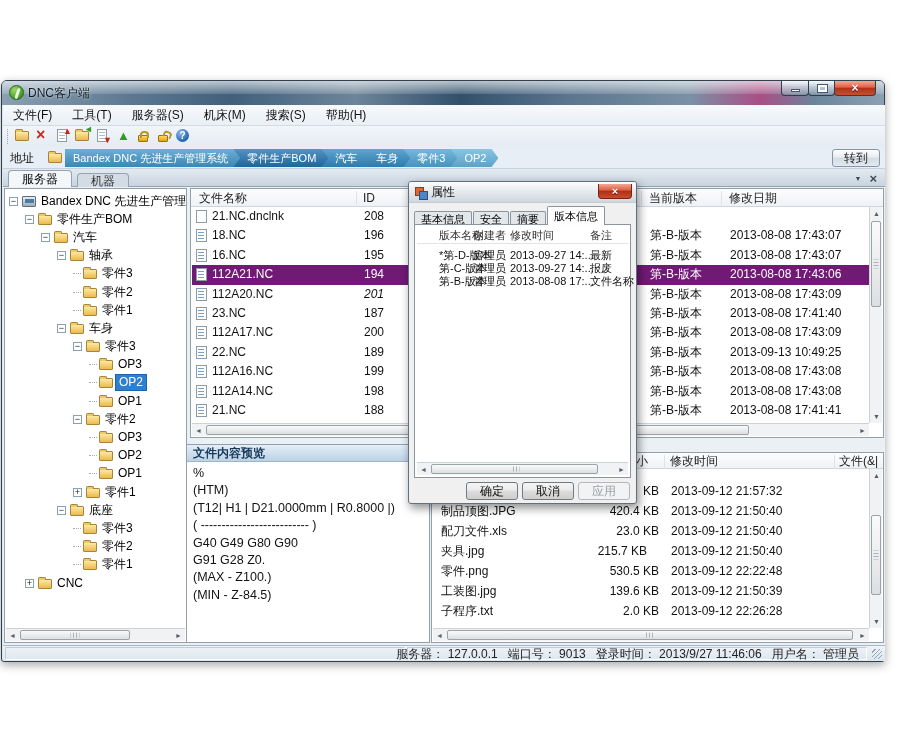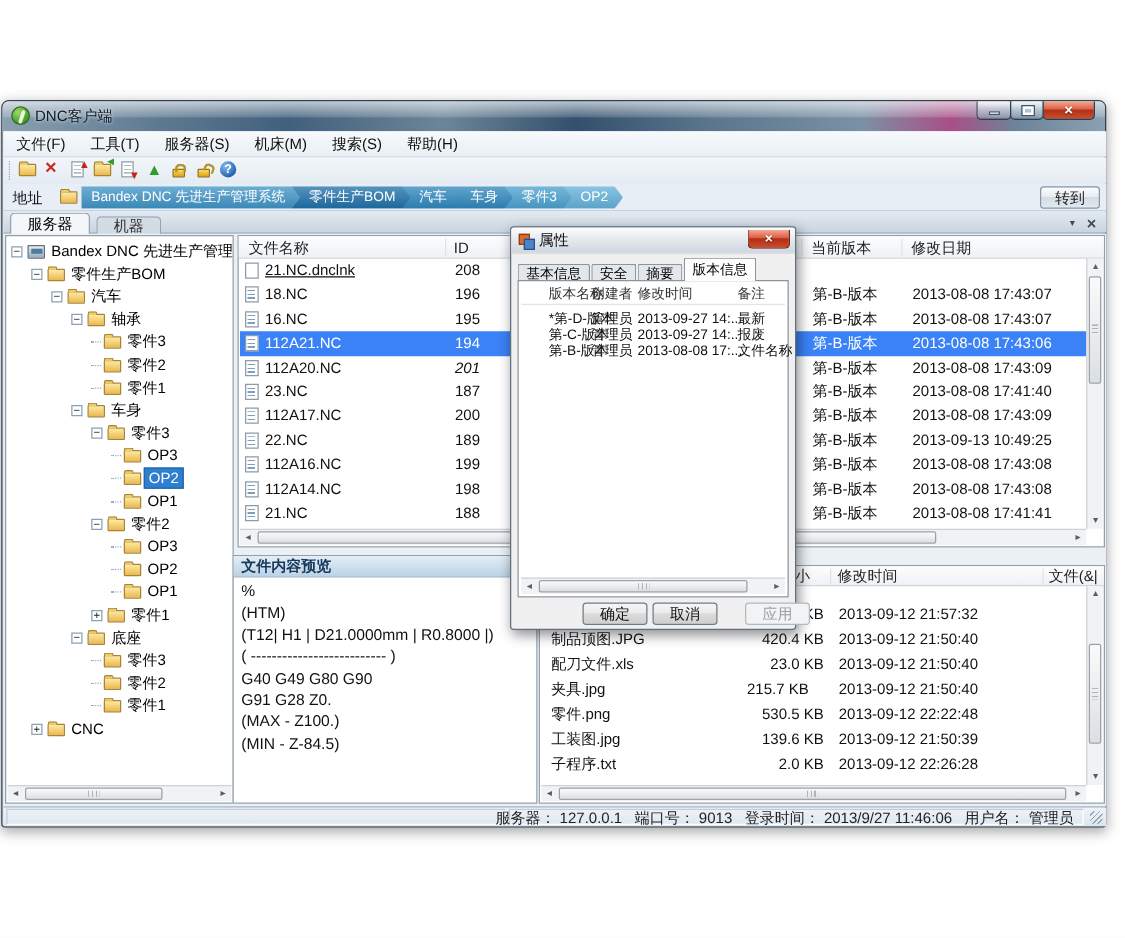--- a/index.html
+++ b/index.html
@@ -85,21 +85,21 @@
   .tlabel{padding:0 3px;line-height:15px;}
   .tlabel.sel{background:#2f7fd0;color:#fff;border:1px solid #1f64ab;}
 
   
   #filelist{left:188px;top:107px;width:694px;height:250px;}
   .lheader{position:absolute;left:0;top:0;right:0;height:18px;background:linear-gradient(#fdfdfe,#eef2f6);border-bottom:1px solid #cfd6dd;font-size:12px;color:#222;}
   .lheader .hc{position:absolute;top:0;line-height:18px;}
   .hsep{position:absolute;top:2px;width:1px;height:14px;background:#dde3e9;}
   .frow{position:absolute;left:1px;right:14px;height:19.4px;font-size:12px;color:#111;}
   .frow .cell{position:absolute;top:0;line-height:19.4px;white-space:nowrap;}
-  .frow.sel{background:#3b82f6;color:#fff;}
+  .frow.sel{background:#701a75;color:#fff;}
   .ficon{position:absolute;left:4px;top:3px;width:11px;height:13px;background:#fff;border:1px solid #8d9aa7;}
   .ficon.nc::after{content:"";position:absolute;left:1px;top:2px;width:6px;height:8px;
     background:repeating-linear-gradient(#7d9fc0 0 1px,transparent 1px 3px);}
 
   
   .vscroll{position:absolute;width:13px;background:#f1f2f4;border-left:1px solid #cdd2d7;}
   .hscroll{position:absolute;height:13px;background:#f1f2f4;border-top:1px solid #cdd2d7;}
   .sb-arrow{position:absolute;color:#55606a;font-size:7px;line-height:13px;width:13px;text-align:center;}
   .sb-thumb{position:absolute;background:linear-gradient(#fafafa,#dcdfe2);border:1px solid #9aa2aa;border-radius:2px;}
   .sb-thumb::after{content:"";position:absolute;left:50%;top:50%;transform:translate(-50%,-50%);}
@@ -145,21 +145,21 @@
   .dtab{position:relative;display:inline-block;padding:0 6px;font-size:11px;border:1px solid #8b959f;border-bottom:none;border-radius:2px 2px 0 0;margin-right:1px;}
   .dtab.active{background:#fdfdfd;height:19px;line-height:18px;top:0;z-index:2;}
   .dtab.inactive{background:#e4e7ea;height:16px;line-height:15px;top:3px;}
   .dlg-box{position:absolute;left:5px;top:42px;right:5px;bottom:25px;background:#fff;border:1px solid #8b959f;}
   .dvh{position:absolute;top:3px;font-size:11px;color:#333;line-height:14px;}
   .dvh-line{position:absolute;left:2px;right:2px;top:18px;border-top:1px solid #e0e4e8;}
   .dvrow{position:absolute;left:0;right:0;height:13px;font-size:11px;color:#111;}
   .dvrow .cell{position:absolute;top:0;line-height:13px;white-space:nowrap;}
   .dlg-btn{position:absolute;width:52px;height:18px;border:1px solid #6f7a85;border-radius:3px;font-size:12px;line-height:16px;text-align:center;color:#111;
     background:linear-gradient(#f6f6f6,#ebebeb 45%,#dcdcdc 50%,#cfcfcf);}
-  .dlg-btn.disabled{border-color:#b2b8bd;color:#9aa0a5;background:#f2f3f4;margin-left:18px;}
+  .dlg-btn.disabled{border-color:#b2b8bd;color:#9aa0a5;background:#f2f3f4;}
 
   .col-c0{left:24px;} .col-c1{left:58px;} .col-c2{left:95px;} .col-c3{left:175px;}
 </style>
 </head>
 <body>
 <div id="stage">
 
   <div class="window">
     <div class="titlebar">
       <span class="app-icon"></span>
@@ -373,21 +373,21 @@
         <span class="hc" style="left:172px;">ID</span>
         <span class="hc" style="left:458px;">当前版本</span>
         <span class="hc" style="left:538px;">修改日期</span>
         <span class="hsep" style="left:165px;"></span>
           <span class="hsep" style="left:450px;"></span>
           <span class="hsep" style="left:530px;"></span>
       </div>
       <div id="filerows">
           <div class="frow" style="top: 18px;">
             <span class="ficon"></span>
-            <span class="cell" style="left: 20px; text-decoration: underline;">21.NC.dnclnk</span>
+            <span class="cell" style="left: 20px;">21.NC.dnclnk</span>
             <span class="cell" style="left: 172px;">208</span>
             <span class="cell" style="left: 458px;"></span>
             <span class="cell" style="left: 538px;"></span>
           </div>
           <div class="frow" style="top: 37.4px;">
             <span class="ficon nc"></span>
             <span class="cell" style="left: 20px;">18.NC</span>
             <span class="cell" style="left: 172px;">196</span>
             <span class="cell" style="left: 458px;">第-B-版本</span>
             <span class="cell" style="left: 538px;">2013-08-08 17:43:07</span>

